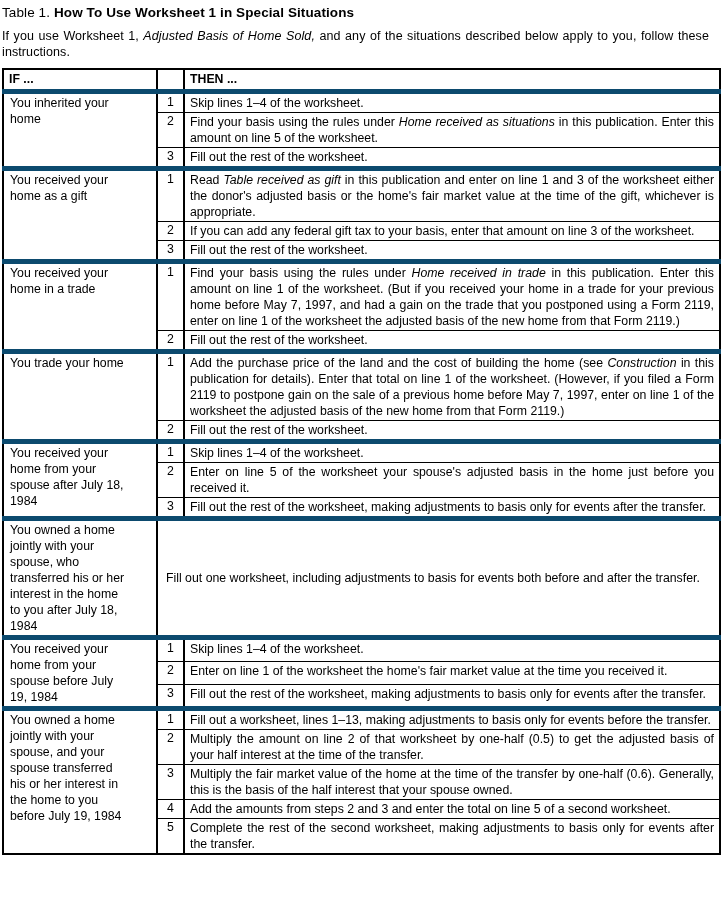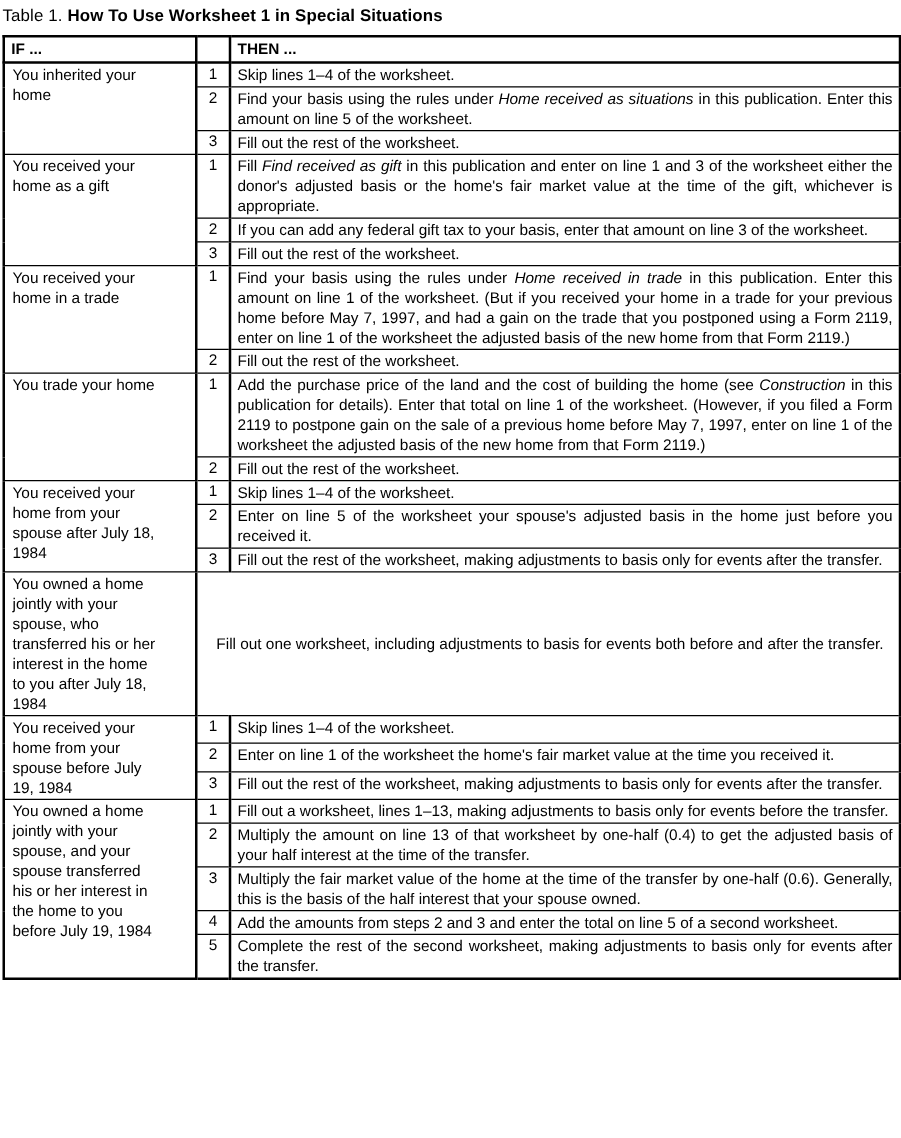--- a/index.html
+++ b/index.html
@@ -39,21 +39,21 @@
   }
   table.situations, table.situations th, table.situations td {
     border: 1px solid #000;
   }
   table.situations { border: 2px solid #000; }
   table.situations th, table.situations td {
     border-left: 2px solid #000;
     border-right: 2px solid #000;
   }
   table.situations thead th { border-bottom: 2px solid #000; border-top: 2px solid #000; margin-top: 35px; }
-  table.situations tr.group-start td { border-top: 1px solid #0c4a6e; }
+  table.situations tr.group-start td { border-top: 5px solid #0c4a6e; }
   th, td {
     padding: 0 5px 1px 5px;
     vertical-align: top;
     text-align: left;
     font-weight: normal;
   }
   th.if-col, th.then-col {
     font-weight: bold;
     padding-top: 1px;
     padding-bottom: 2px;
@@ -66,33 +66,34 @@
   td.step-cell {
     text-align: center;
     padding: 0 2px 1px 2px;
   }
   td.then-cell {
     text-align: justify;
     padding-top: 1px;
   }
   td.then-cell.merged {
     vertical-align: middle;
-    text-align: center;
+    text-align: left;
     padding-left: 8px;
   }
   i { font-style: italic; }
 </style>
 </head>
 <body>
 
 <div class="page">
   <div class="title">
     <span>Table 1.</span>
     <span class="title-bold">How To Use Worksheet 1 in Special Situations</span>
   </div>
+  <p class="intro"><span>If you use Worksheet 1, </span><i>Adjusted Basis of Home Sold,</i><span> and any of the situations described below apply to you, follow these instructions.</span></p>
   <table class="situations">
     <colgroup>
       <col style="width:154px">
       <col style="width:27px">
       <col style="width:536px">
     </colgroup>
     <thead>
       <tr>
         <th class="if-col">IF ...</th>
         <th class="step-col"></th>
@@ -111,21 +112,21 @@
           <td class="then-cell"><span>Find your basis using the rules under </span><i>Home received as situations</i><span> in this publication. Enter this amount on line 5 of the worksheet.</span></td>
         </tr>
         <tr>
           <td class="step-cell">3</td>
           <td class="then-cell"><span>Fill out the rest of the worksheet.</span></td>
         </tr>
         <tr class="group-start">
           <td rowspan="3" class="if-cell">You received your
 home as a gift</td>
           <td class="step-cell">1</td>
-          <td class="then-cell"><span>Fill </span><i>Find received as gift</i><span> in this publication and enter on line 1 and 3 of the worksheet either the donor's adjusted basis or the home's fair market value at the time of the gift, whichever is appropriate.</span></td>
+          <td class="then-cell"><span>Read </span><i>Table received as gift</i><span> in this publication and enter on line 1 and 3 of the worksheet either the donor's adjusted basis or the home's fair market value at the time of the gift, whichever is appropriate.</span></td>
         </tr>
         <tr>
           <td class="step-cell">2</td>
           <td class="then-cell"><span>If you can add any federal gift tax to your basis, enter that amount on line 3 of the worksheet.</span></td>
         </tr>
         <tr>
           <td class="step-cell">3</td>
           <td class="then-cell"><span>Fill out the rest of the worksheet.</span></td>
         </tr>
         <tr class="group-start">
@@ -195,21 +196,21 @@
 spouse, and your
 spouse transferred
 his or her interest in
 the home to you
 before July 19, 1984</td>
           <td class="step-cell">1</td>
           <td class="then-cell"><span>Fill out a worksheet, lines 1–13, making adjustments to basis only for events before the transfer.</span></td>
         </tr>
         <tr>
           <td class="step-cell">2</td>
-          <td class="then-cell"><span>Multiply the amount on line 13 of that worksheet by one-half (0.4) to get the adjusted basis of your half interest at the time of the transfer.</span></td>
+          <td class="then-cell"><span>Multiply the amount on line 2 of that worksheet by one-half (0.5) to get the adjusted basis of your half interest at the time of the transfer.</span></td>
         </tr>
         <tr>
           <td class="step-cell">3</td>
           <td class="then-cell"><span>Multiply the fair market value of the home at the time of the transfer by one-half (0.6). Generally, this is the basis of the half interest that your spouse owned.</span></td>
         </tr>
         <tr>
           <td class="step-cell">4</td>
           <td class="then-cell"><span>Add the amounts from steps 2 and 3 and enter the total on line 5 of a second worksheet.</span></td>
         </tr>
         <tr>

